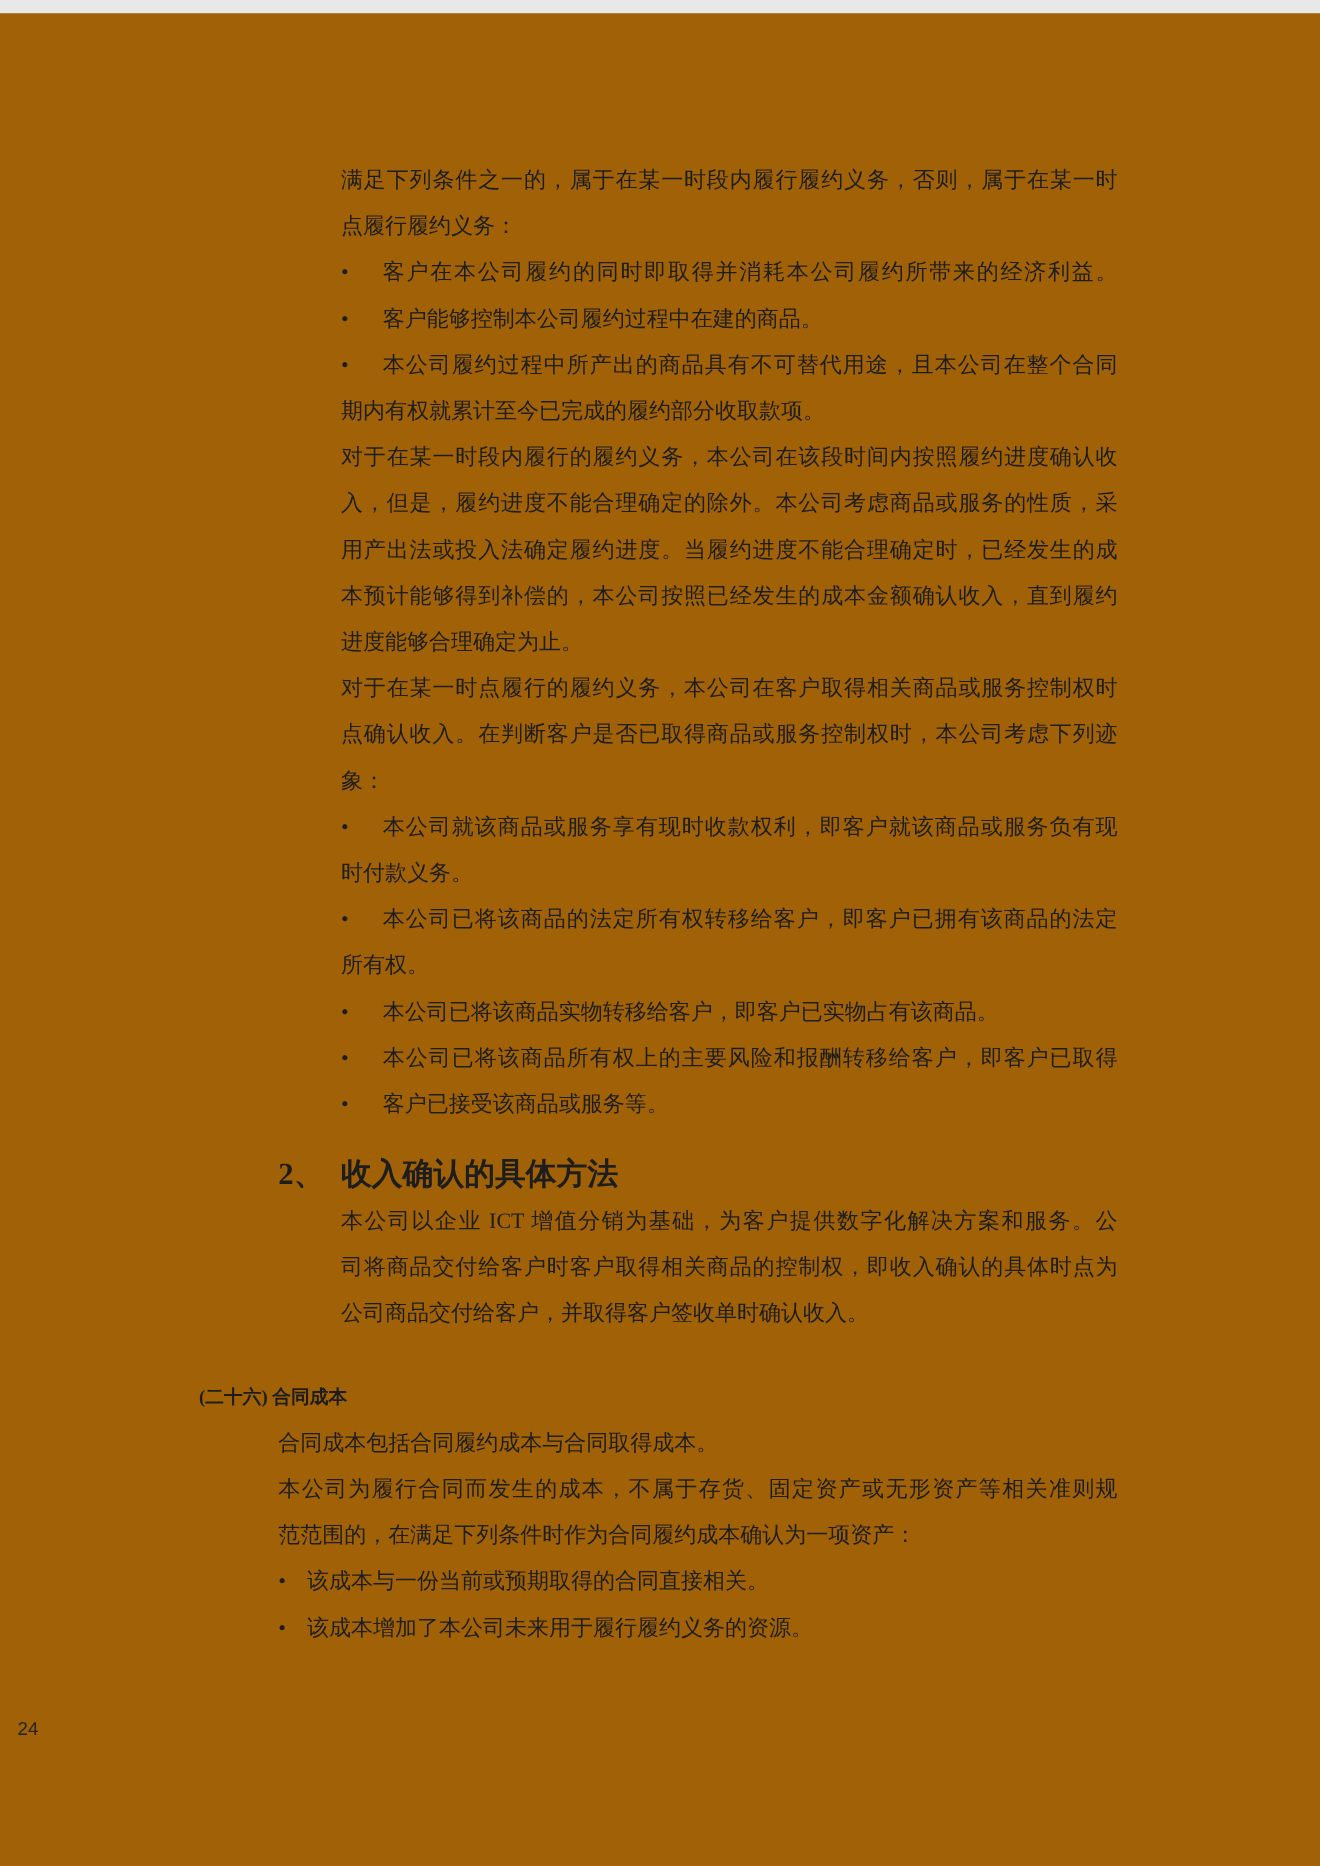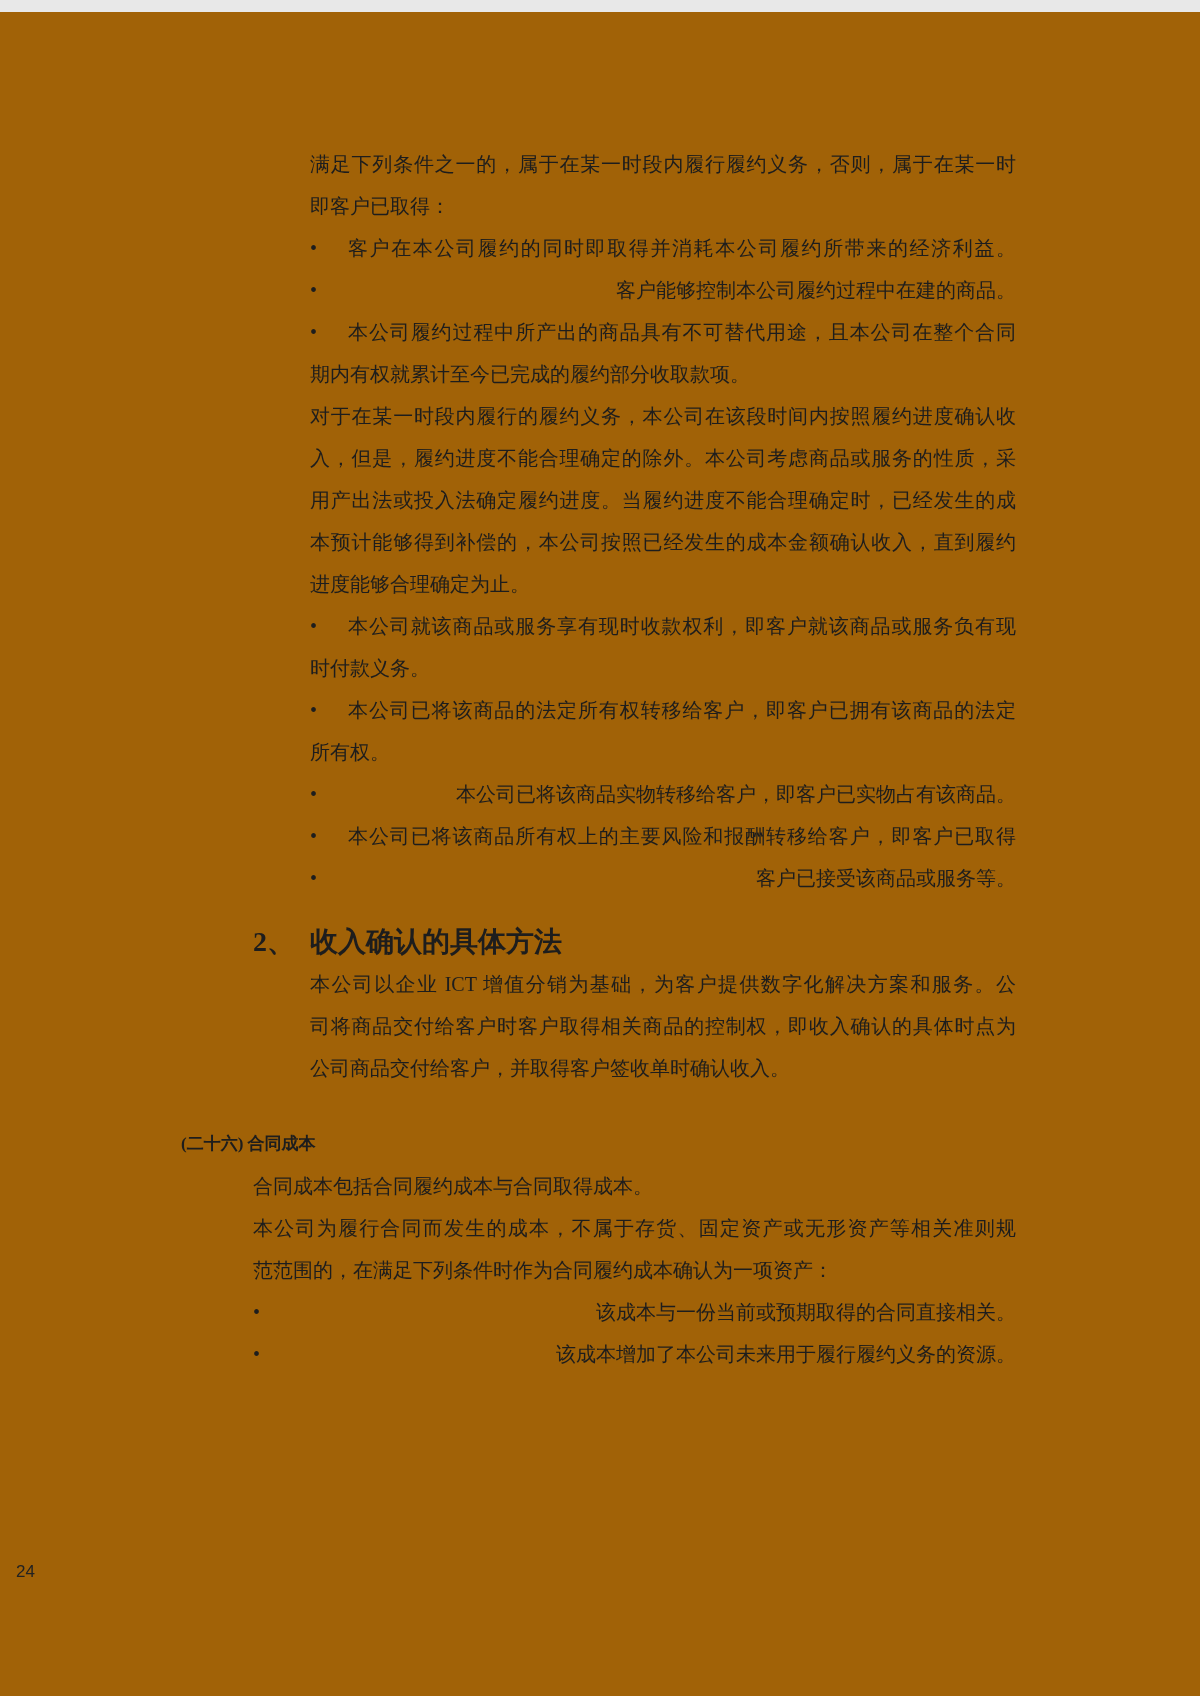--- a/index.html
+++ b/index.html
@@ -16,39 +16,39 @@
   .line{font-size:20px;line-height:42px;}
   .line.main{margin-left:310px;width:706px;}
   .line.sub{margin-left:253px;width:763px;}
   .just{text-align:justify;text-align-last:justify;}
   .brow{display:flex;font-size:20px;line-height:42px;}
   .brow.main{margin-left:310px;width:706px;}
   .brow.sub{margin-left:253px;width:763px;}
   .dot{flex:none;}
   .dot.main{width:38px;}
   .dot.sub{width:26px;}
-  .btxt{flex:1;min-width:0;text-align:right;}
+  .btxt{flex:1;min-width:0;}
   .h2row{margin:22px 0 0 253px;font-weight:bold;font-size:28px;line-height:42px;}
   .h2num{display:inline-block;width:57px;}
   .hsec{margin:34px 0 0 181px;font-weight:bold;font-size:17px;line-height:42px;}
   .pageno{
     position:absolute;top:1550px;left:16px;width:100%;
     text-align:left;
     font-family:"Liberation Sans","DejaVu Sans",sans-serif;
     font-size:17px;color:#222222;
   }
 </style>
 </head>
 <body>
 
 <div class="page">
   <main id="doc">
       <div class="para">
         <div class="line main just">满足下列条件之一的，属于在某一时段内履行履约义务，否则，属于在某一时</div>
-        <div class="line main">即客户已取得：</div>
+        <div class="line main">点履行履约义务：</div>
       </div>
       <div class="blist">
         <div class="brow main">
           <span class="dot main">•</span>
           <span class="btxt just">客户在本公司履约的同时即取得并消耗本公司履约所带来的经济利益。</span>
         </div>
         <div class="brow main">
           <span class="dot main">•</span>
           <span class="btxt">客户能够控制本公司履约过程中在建的商品。</span>
         </div>
@@ -57,20 +57,25 @@
           <span class="btxt just">本公司履约过程中所产出的商品具有不可替代用途，且本公司在整个合同</span>
         </div>
         <div class="line main">期内有权就累计至今已完成的履约部分收取款项。</div>
       </div>
       <div class="para">
         <div class="line main just">对于在某一时段内履行的履约义务，本公司在该段时间内按照履约进度确认收</div>
         <div class="line main just">入，但是，履约进度不能合理确定的除外。本公司考虑商品或服务的性质，采</div>
         <div class="line main just">用产出法或投入法确定履约进度。当履约进度不能合理确定时，已经发生的成</div>
         <div class="line main just">本预计能够得到补偿的，本公司按照已经发生的成本金额确认收入，直到履约</div>
         <div class="line main">进度能够合理确定为止。</div>
+      </div>
+      <div class="para">
+        <div class="line main just">对于在某一时点履行的履约义务，本公司在客户取得相关商品或服务控制权时</div>
+        <div class="line main just">点确认收入。在判断客户是否已取得商品或服务控制权时，本公司考虑下列迹</div>
+        <div class="line main">象：</div>
       </div>
       <div class="blist">
         <div class="brow main">
           <span class="dot main">•</span>
           <span class="btxt just">本公司就该商品或服务享有现时收款权利，即客户就该商品或服务负有现</span>
         </div>
         <div class="line main">时付款义务。</div>
         <div class="brow main">
           <span class="dot main">•</span>
           <span class="btxt just">本公司已将该商品的法定所有权转移给客户，即客户已拥有该商品的法定</span>

